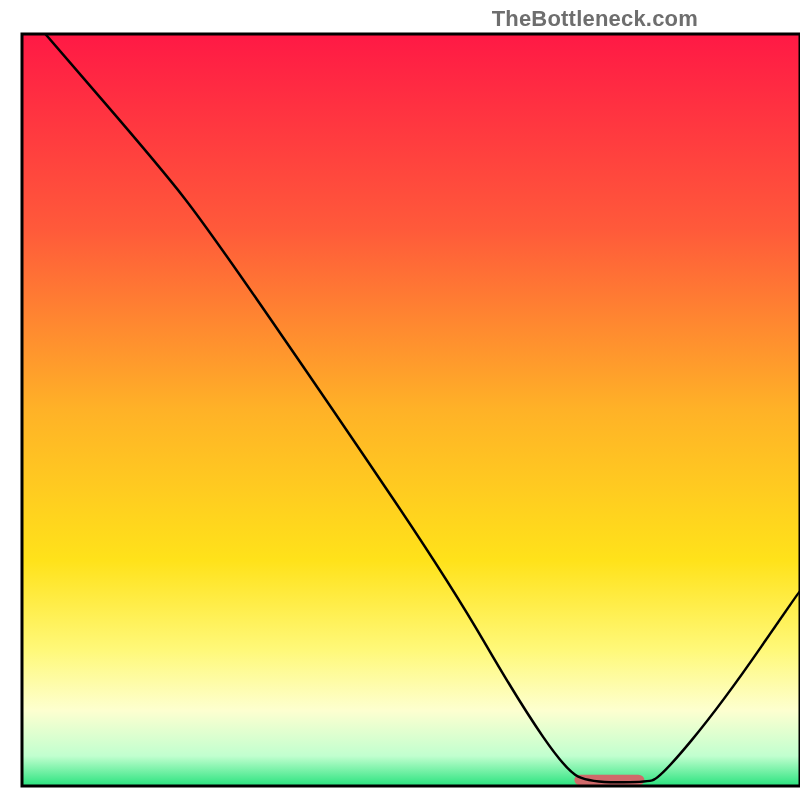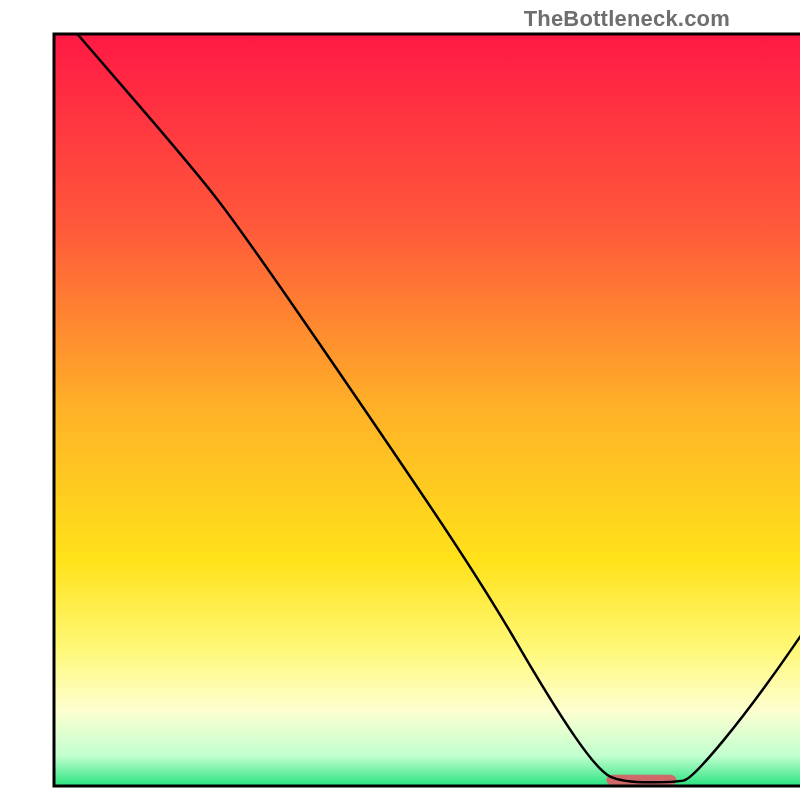--- a/index.html
+++ b/index.html
@@ -8,21 +8,20 @@
     width: 800px;
     height: 800px;
     background: #ffffff;
     font-family: Arial, Helvetica, sans-serif;
     overflow: hidden;
   }
   .container {
     position: relative;
     width: 716px;
     height: 800px;
-    margin-left: 32px;
   }
   .watermark {
     position: absolute;
     top: 6px;
     right: 18px;
     font-size: 22px;
     font-weight: 600;
     color: #6e6e6e;
     letter-spacing: 0.2px;
     z-index: 4;

